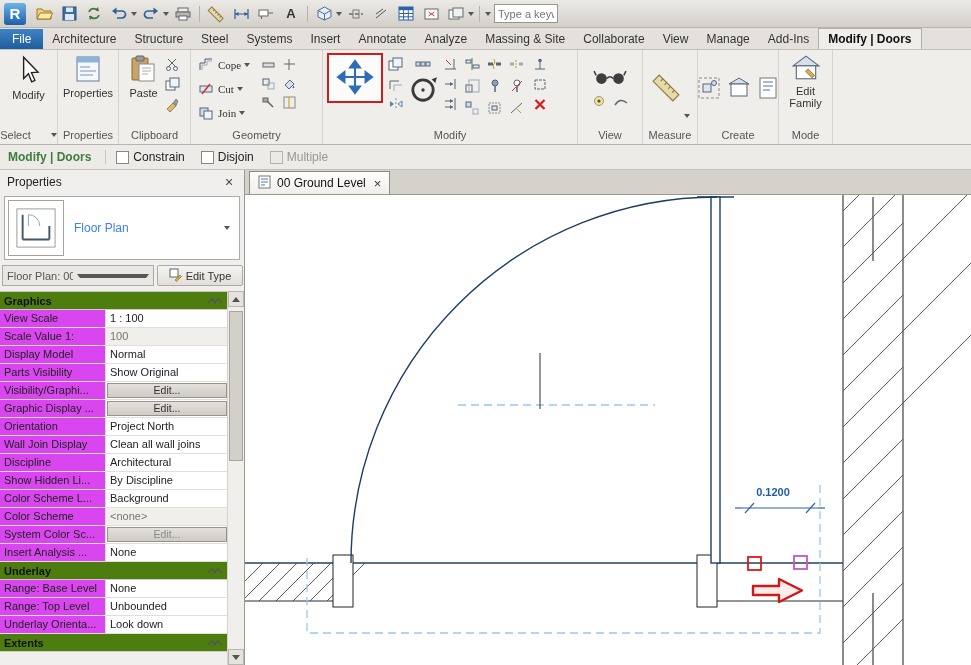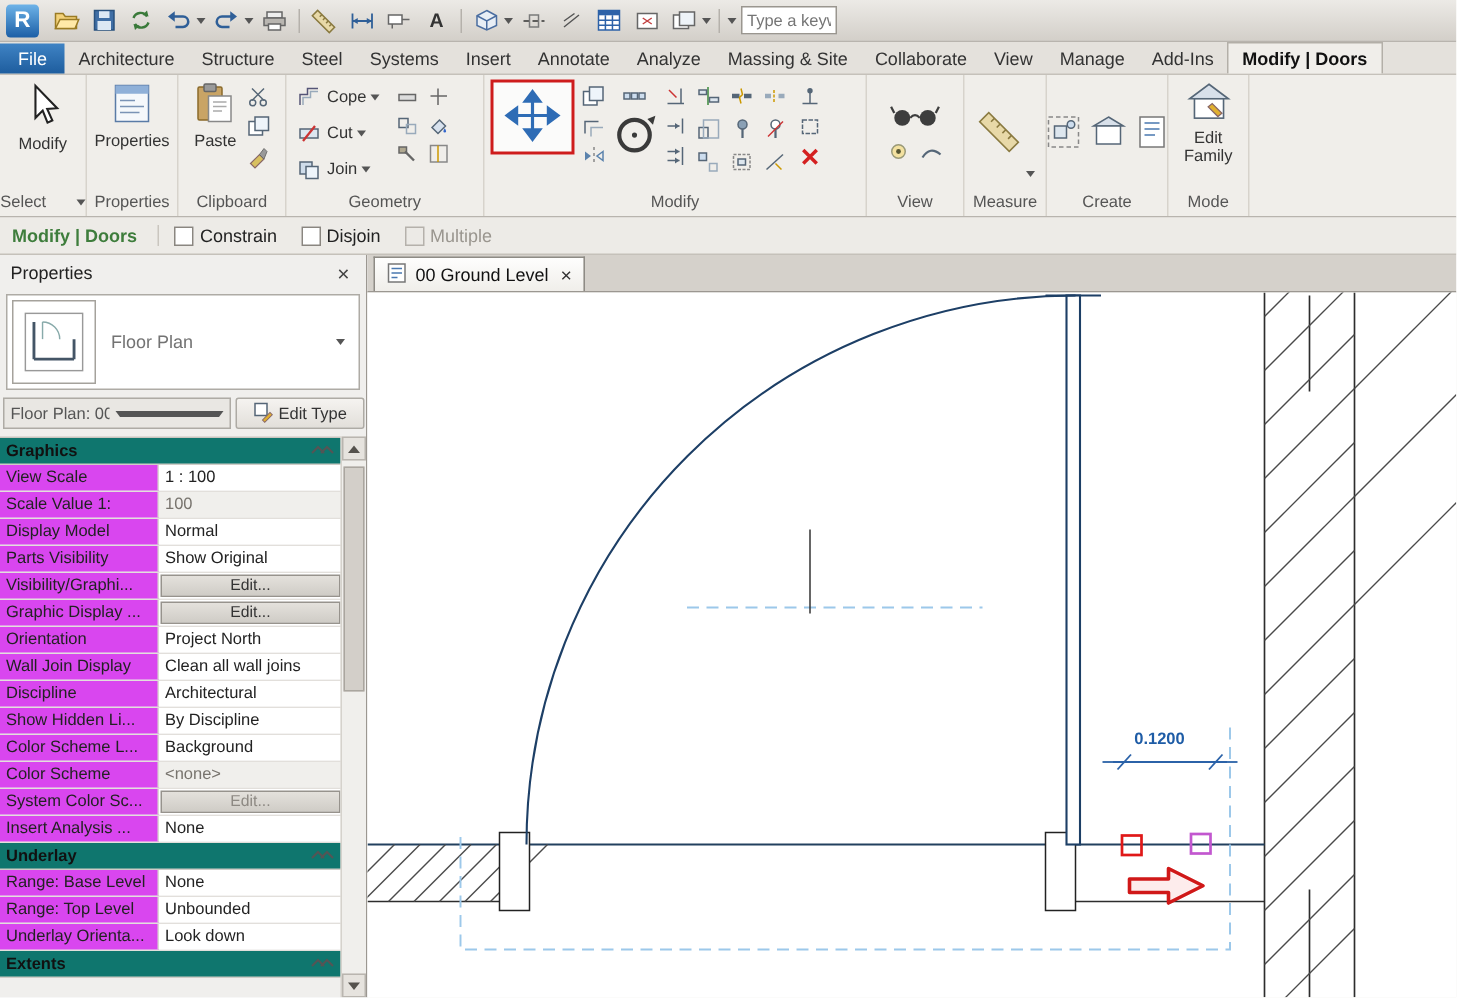--- a/index.html
+++ b/index.html
@@ -51,37 +51,37 @@
   .cbwrap.disabled { color:#9a968f; }
   .cb { width:13px; height:13px; background:#fff; border:1px solid #8a8680; display:inline-block; }
   .cbwrap.disabled .cb { background:#eceae6; border-color:#b5b1ab; }
 
   
   .props { position:absolute; left:0; top:170px; width:245px; height:495px; background:#f0efed; border-right:1px solid #9b9791; }
   .phead { position:absolute; left:0; top:0; width:100%; height:24px; display:flex; align-items:center; padding:0 7px; font-size:12px; color:#222; }
   .pclose { margin-left:auto; font-size:14px; color:#444; width:16px; text-align:center; cursor:default; }
   .typebox { position:absolute; left:4px; top:26px; width:236px; height:64px; background:#fff; border:1px solid #aeaba5; display:flex; align-items:center; gap:10px; padding:3px; }
   .ticon { width:56px; height:56px; border:1px solid #a5a29c; background:#fff; display:flex; align-items:center; justify-content:center; }
-  .tlabel { font-size:12px; color:#737373; flex:1; }
+  .tlabel { font-size:12px; color:#3b82f6; flex:1; }
   .tcaret { margin-right:6px; }
   .selrow { position:absolute; left:2px; top:95px; width:241px; height:21px; display:flex; gap:3px; }
   .combo { width:152px; height:21px; background:#e9e7e3; border:1px solid #aeaba5; display:flex; align-items:center; font-size:11px; color:#555; padding:0 4px; gap:4px; }
   .combo span { flex:1; white-space:nowrap; overflow:hidden; }
   .edittype { flex:1; height:21px; background:linear-gradient(#f5f3f0,#e2dfda); border:1px solid #aeaba5; border-radius:2px;
     display:flex; align-items:center; justify-content:center; gap:4px; font-size:11px; color:#333; }
   .pgrid { position:absolute; left:0; top:121px; width:228px; bottom:0; overflow:hidden; background:#f0efed; border-top:1px solid #c9c6c0; }
   .prow { display:flex; height:18px; line-height:17px; font-size:11px; border-bottom:1px solid #e2dfdb; }
   .pl { width:106px; padding-left:4px; background:#d946ef; border-right:1px solid #dcd9d4; white-space:nowrap; overflow:hidden; color:#222; }
   .pv { flex:1; background:#fff; padding-left:4px; white-space:nowrap; overflow:hidden; color:#222; }
   .pv.dim { background:#f0efec; color:#78746e; }
   .pvbtnwrap { padding:1px 1px; background:#fff; display:flex; }
   .editbtn { flex:1; background:linear-gradient(#e4e1dc,#cfccc6); border:1px solid #97938d; font-size:10.5px; color:#333;
     display:flex; align-items:center; justify-content:center; height:15px; align-self:center; width:100%; }
   .editbtn.disabled { color:#8d8983; }
-  .pgroup { display:flex; justify-content:space-between; align-items:center; height:18px; background:#0f766e;
+  .pgroup { display:flex; justify-content:space-between; align-items:center; height:18px; background:#4d7c0f;
     border-bottom:1px solid #cfccc6; font-weight:bold; font-size:11px; padding:0 4px; color:#111; }
   .pscroll { position:absolute; right:0; top:121px; bottom:0; width:17px; background:#f0efec; border-left:1px solid #d5d2cc; }
   .sbbtn { position:absolute; left:0; width:16px; height:16px; background:#e6e3de; border:1px solid #b9b5af; display:flex; align-items:center; justify-content:center; }
   .tri-up { width:0; height:0; border-left:4px solid transparent; border-right:4px solid transparent; border-bottom:5px solid #55524d; }
   .tri-dn { width:0; height:0; border-left:4px solid transparent; border-right:4px solid transparent; border-top:5px solid #55524d; }
   .sbthumb { position:absolute; left:1px; top:20px; width:14px; height:150px; background:#d3cfc9; border:1px solid #aaa69f; }
 
   
   .canvas { position:absolute; left:245px; top:170px; width:726px; height:495px; background:#fff; }
   .viewtabs { position:absolute; left:0; top:0; width:100%; height:25px; background:#d5d1cb; border-bottom:1px solid #9b9791; display:flex; align-items:flex-end; }
@@ -307,21 +307,21 @@
             </span>
         </div>
       </div>
       <div class="plabel">
           <span>Clipboard</span>
         </div>
     </div>
 
     <div class="panel" style="width:132px">
       <div class="pbody" style="flex-direction:row; justify-content:flex-start; padding-left:5px;">
-        <div class="scol" style="gap:4px;">
+        <div class="scol" style="gap:4px;font-family:Liberation Serif, serif;">
           <div class="georow">
             <span class="si">
                 <svg width="14" height="14" viewBox="0 0 14 14">
                   <path d="M1 12 V5 h5 V1 h7" fill="none" stroke="#557"></path>
                   <path d="M3 12 V7 h5 V3 h5" fill="none" stroke="#9ab"></path>
                 </svg>
               </span>
             <span>Cope</span>
             <span class="dcaret"></span>
           </div>

